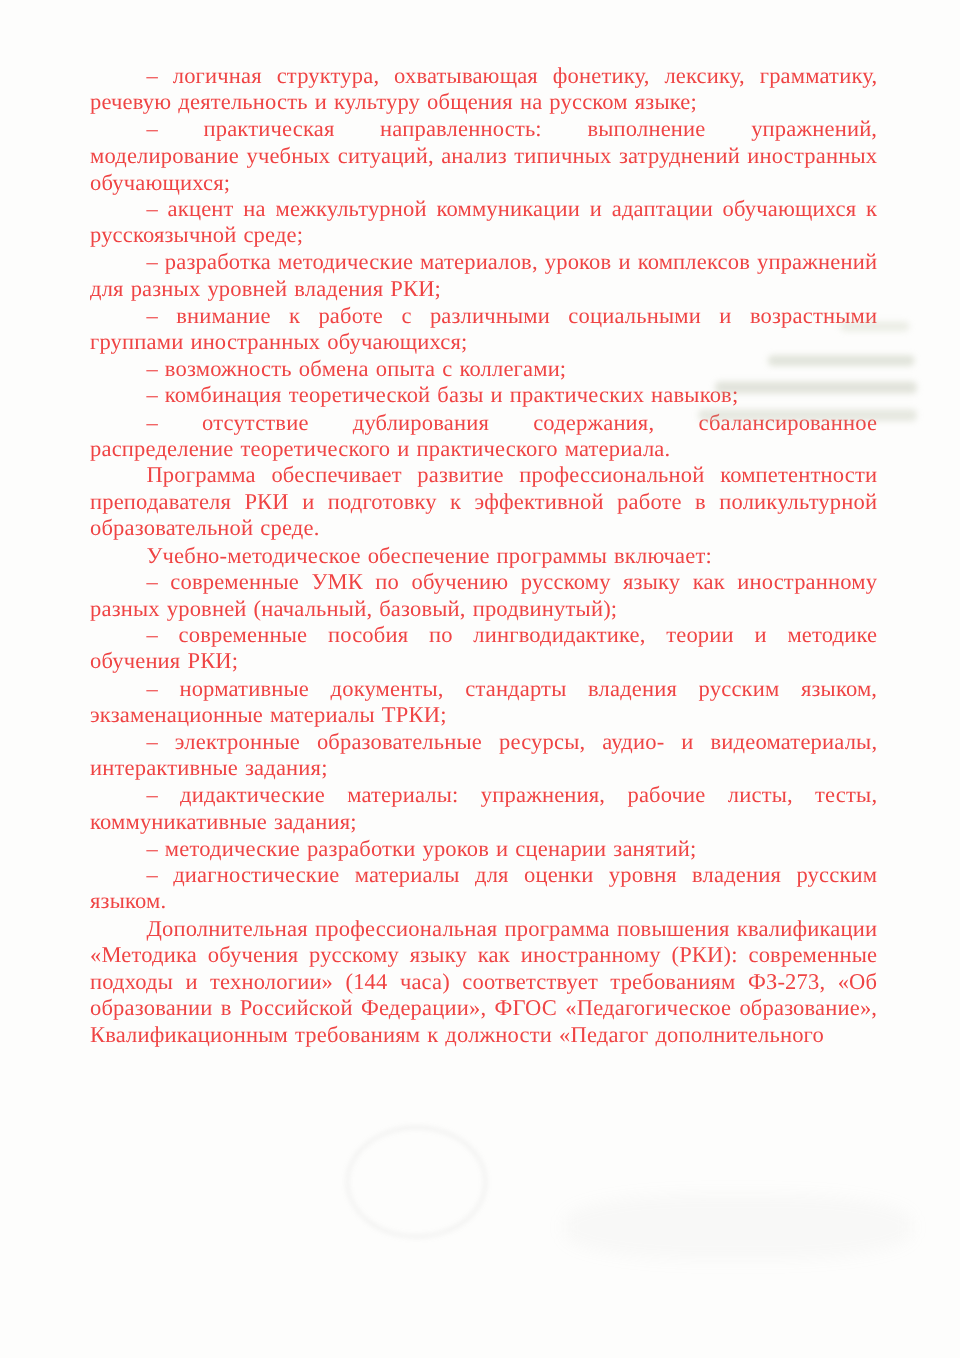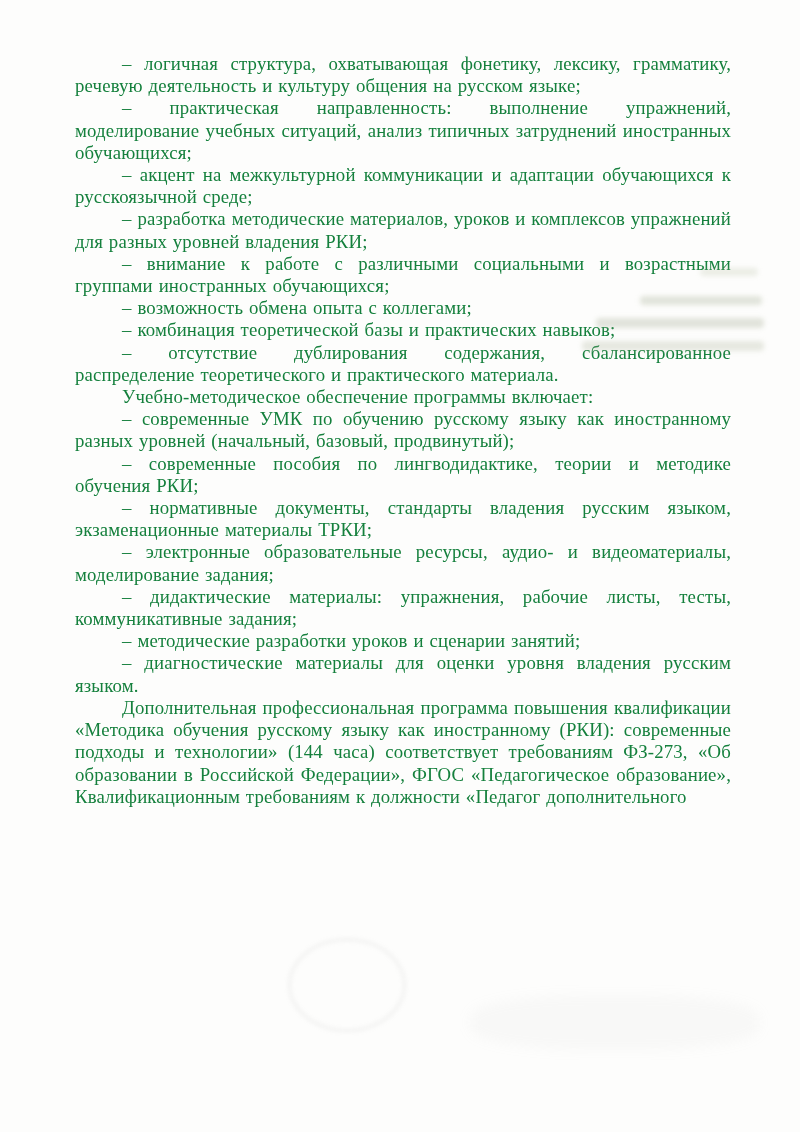--- a/index.html
+++ b/index.html
@@ -20,21 +20,21 @@
     overflow: hidden;
   }
   .text-block {
     position: absolute;
     left: 75px;
     top: 53px;
     width: 656px;
     font-family: "Liberation Serif", "DejaVu Serif", serif;
     font-size: 18.8px;
     line-height: 22.2px;
-    color: #15803d;
+    color: #ef4444;
     text-align: justify;
     letter-spacing: 0.15px;
     word-spacing: 1px;
   }
   .text-block p {
     margin: 0;
     padding: 0;
     text-indent: 47px;
   }
   .artifact {
@@ -78,25 +78,26 @@
 
   <div class="text-block">
     <p>– логичная структура, охватывающая фонетику, лексику, грамматику, речевую деятельность и культуру общения на русском языке;</p>
     <p>– практическая направленность: выполнение упражнений, моделирование учебных ситуаций, анализ типичных затруднений иностранных обучающихся;</p>
     <p>– акцент на межкультурной коммуникации и адаптации обучающихся к русскоязычной среде;</p>
     <p>– разработка методические материалов, уроков и комплексов упражнений для разных уровней владения РКИ;</p>
     <p>– внимание к работе с различными социальными и возрастными группами иностранных обучающихся;</p>
     <p>– возможность обмена опыта с коллегами;</p>
     <p>– комбинация теоретической базы и практических навыков;</p>
     <p>– отсутствие дублирования содержания, сбалансированное распределение теоретического и практического материала.</p>
+    <p>Программа обеспечивает развитие профессиональной компетентности преподавателя РКИ и подготовку к эффективной работе в поликультурной образовательной среде.</p>
     <p>Учебно-методическое обеспечение программы включает:</p>
     <p>– современные УМК по обучению русскому языку как иностранному разных уровней (начальный, базовый, продвинутый);</p>
     <p>– современные пособия по лингводидактике, теории и методике обучения РКИ;</p>
     <p>– нормативные документы, стандарты владения русским языком, экзаменационные материалы ТРКИ;</p>
-    <p>– электронные образовательные ресурсы, аудио- и видеоматериалы, моделирование задания;</p>
+    <p>– электронные образовательные ресурсы, аудио- и видеоматериалы, интерактивные задания;</p>
     <p>– дидактические материалы: упражнения, рабочие листы, тесты, коммуникативные задания;</p>
     <p>– методические разработки уроков и сценарии занятий;</p>
     <p>– диагностические материалы для оценки уровня владения русским языком.</p>
     <p>Дополнительная профессиональная программа повышения квалификации «Методика обучения русскому языку как иностранному (РКИ): современные подходы и технологии» (144 часа) соответствует требованиям ФЗ-273, «Об образовании в Российской Федерации», ФГОС «Педагогическое образование», Квалификационным требованиям к должности «Педагог дополнительного</p>
   </div>
 
   <div class="artifact">
     <div class="bleed-row r1"></div>
     <div class="bleed-row r2"></div>
     <div class="bleed-row r3"></div>

